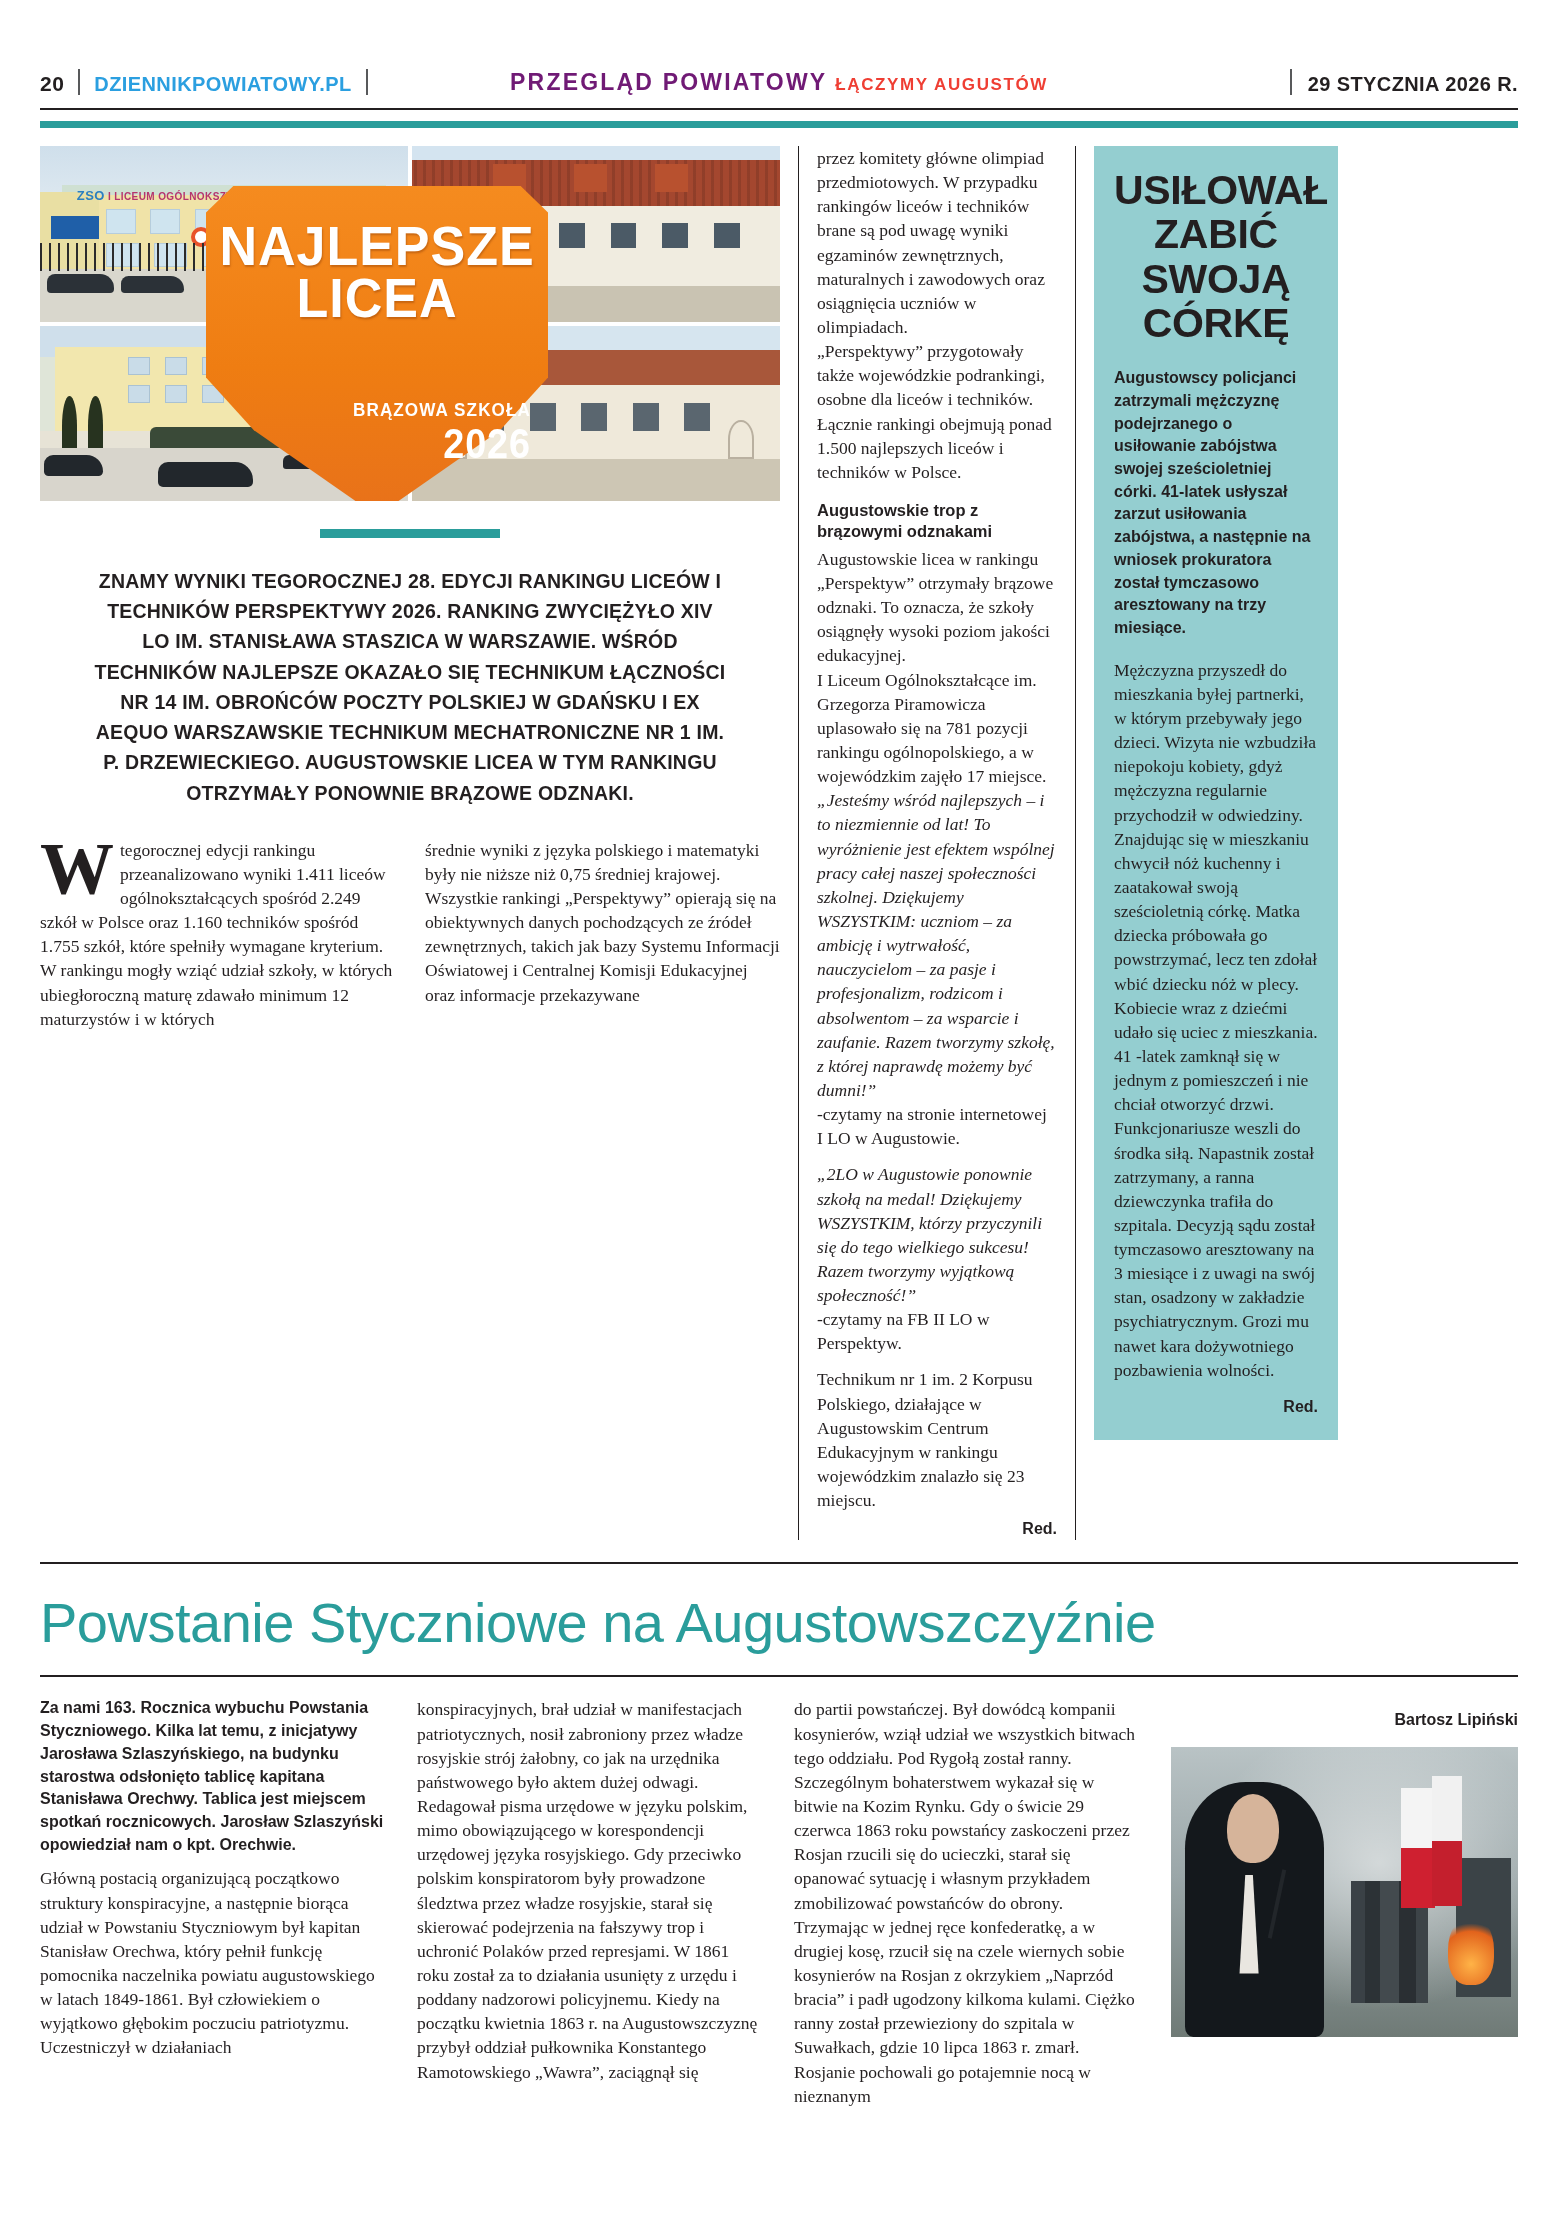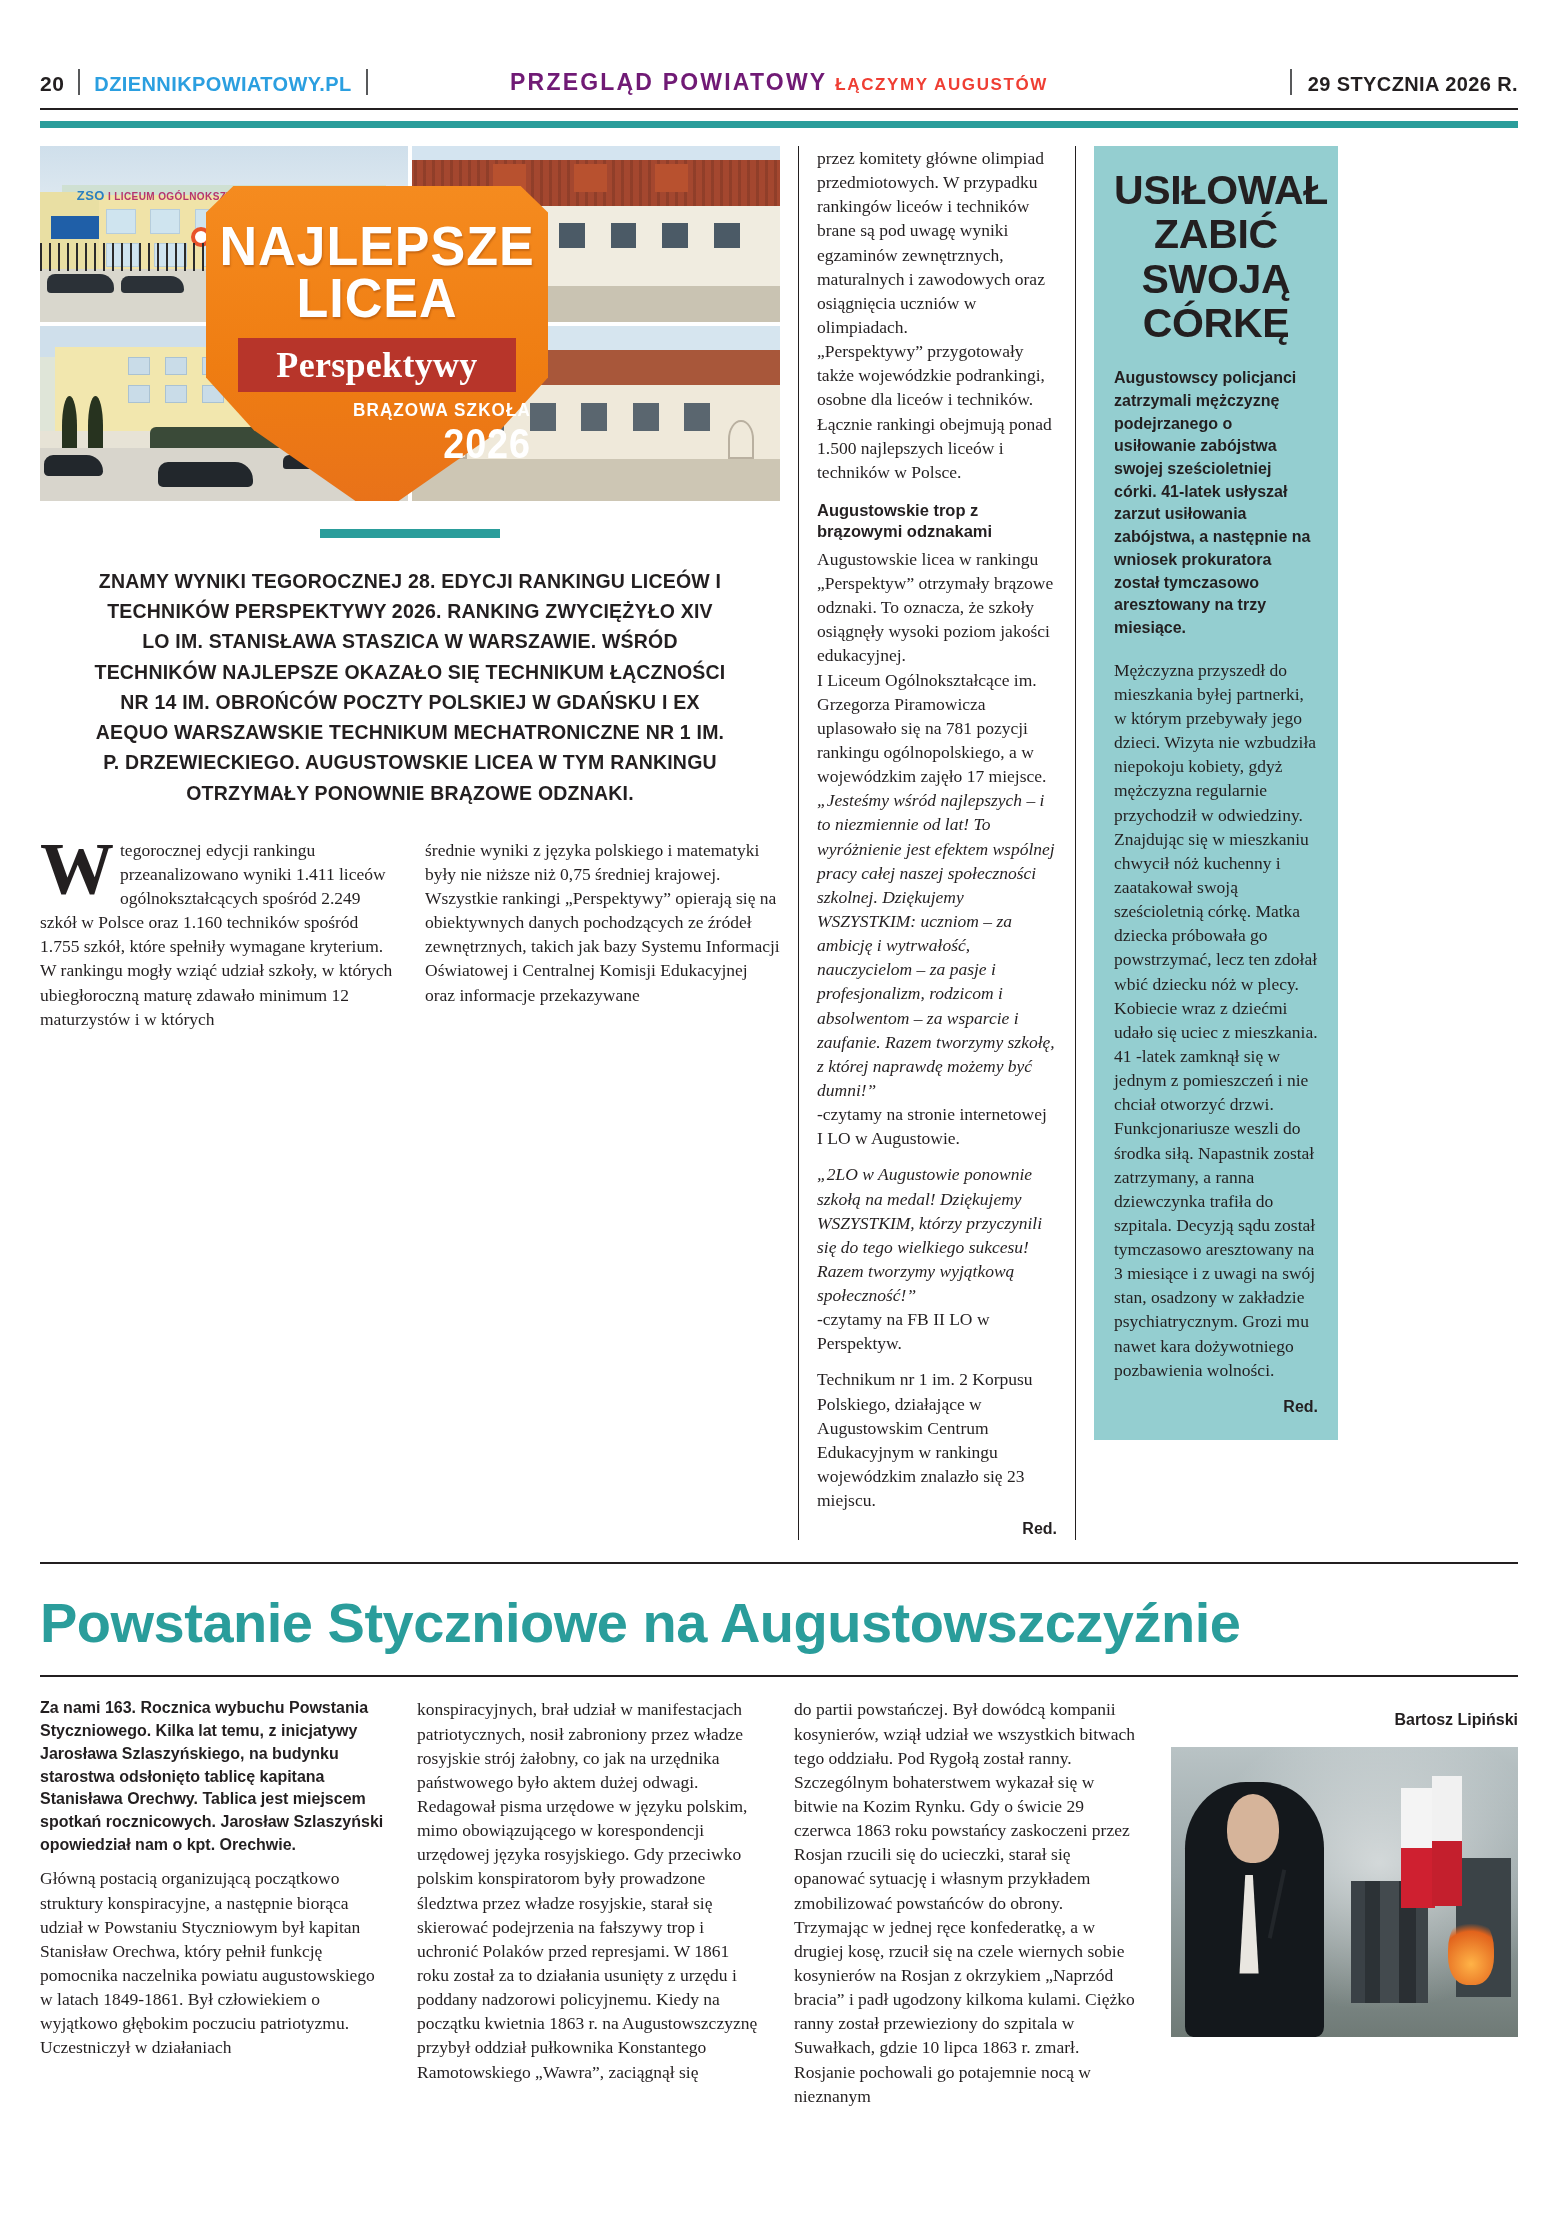--- a/index.html
+++ b/index.html
@@ -250,21 +250,21 @@
     font-family:"Liberation Serif", serif;
     font-size:17.5px; line-height:1.38;
     margin:0;
   }
   .teal-sig { text-align:right; font-family:"Liberation Sans", sans-serif; font-weight:bold; font-size:16px; margin-top:16px;}
 
   
   .sec-rule { height:2px; background:#231f20; margin-top:22px; }
   .sec-title {
     font-family:"Liberation Sans Narrow","Liberation Sans", sans-serif;
-    font-weight:bold;
+    font-weight:normal;
     font-size:56px; letter-spacing:-.5px;
     color:#2a9d9b;
     margin:26px 0 20px 0;
     white-space:nowrap;
   }
   .sec-rule2 { height:2px; background:#231f20; margin-bottom:20px; }
 
   .bottom-grid {
     display:grid;
     grid-template-columns: repeat(4, 1fr);
@@ -411,23 +411,20 @@
           <div class="arch" style="left:86%"></div>
           <div class="grnd"></div>
         </div>
 
         <div class="badge">
           <div class="shield"></div>
           <div class="badge-main">
             <span class="l1">NAJLEPSZE</span>
             <span class="l2">LICEA</span>
           </div>
-          <div class="badge-ribbon">
-            <span>Perspektywy</span>
-          </div>
           <div class="badge-foot">
             <span class="bf1">BRĄZOWA SZKOŁA</span>
             <span class="bf2">2026</span>
           </div>
         </div>
       </div>
 
       <div class="hr-teal"></div>
       <p class="lead">ZNAMY WYNIKI TEGOROCZNEJ 28. EDYCJI RANKINGU LICEÓW I TECHNIKÓW PERSPEKTYWY 2026. RANKING ZWYCIĘŻYŁO XIV LO IM. STANISŁAWA STASZICA W WARSZAWIE. WŚRÓD TECHNIKÓW NAJLEPSZE OKAZAŁO SIĘ TECHNIKUM ŁĄCZNOŚCI NR 14 IM. OBROŃCÓW POCZTY POLSKIEJ W GDAŃSKU I EX AEQUO WARSZAWSKIE TECHNIKUM MECHATRONICZNE NR 1 IM. P. DRZEWIECKIEGO. AUGUSTOWSKIE LICEA W TYM RANKINGU OTRZYMAŁY PONOWNIE BRĄZOWE ODZNAKI.</p>
 

